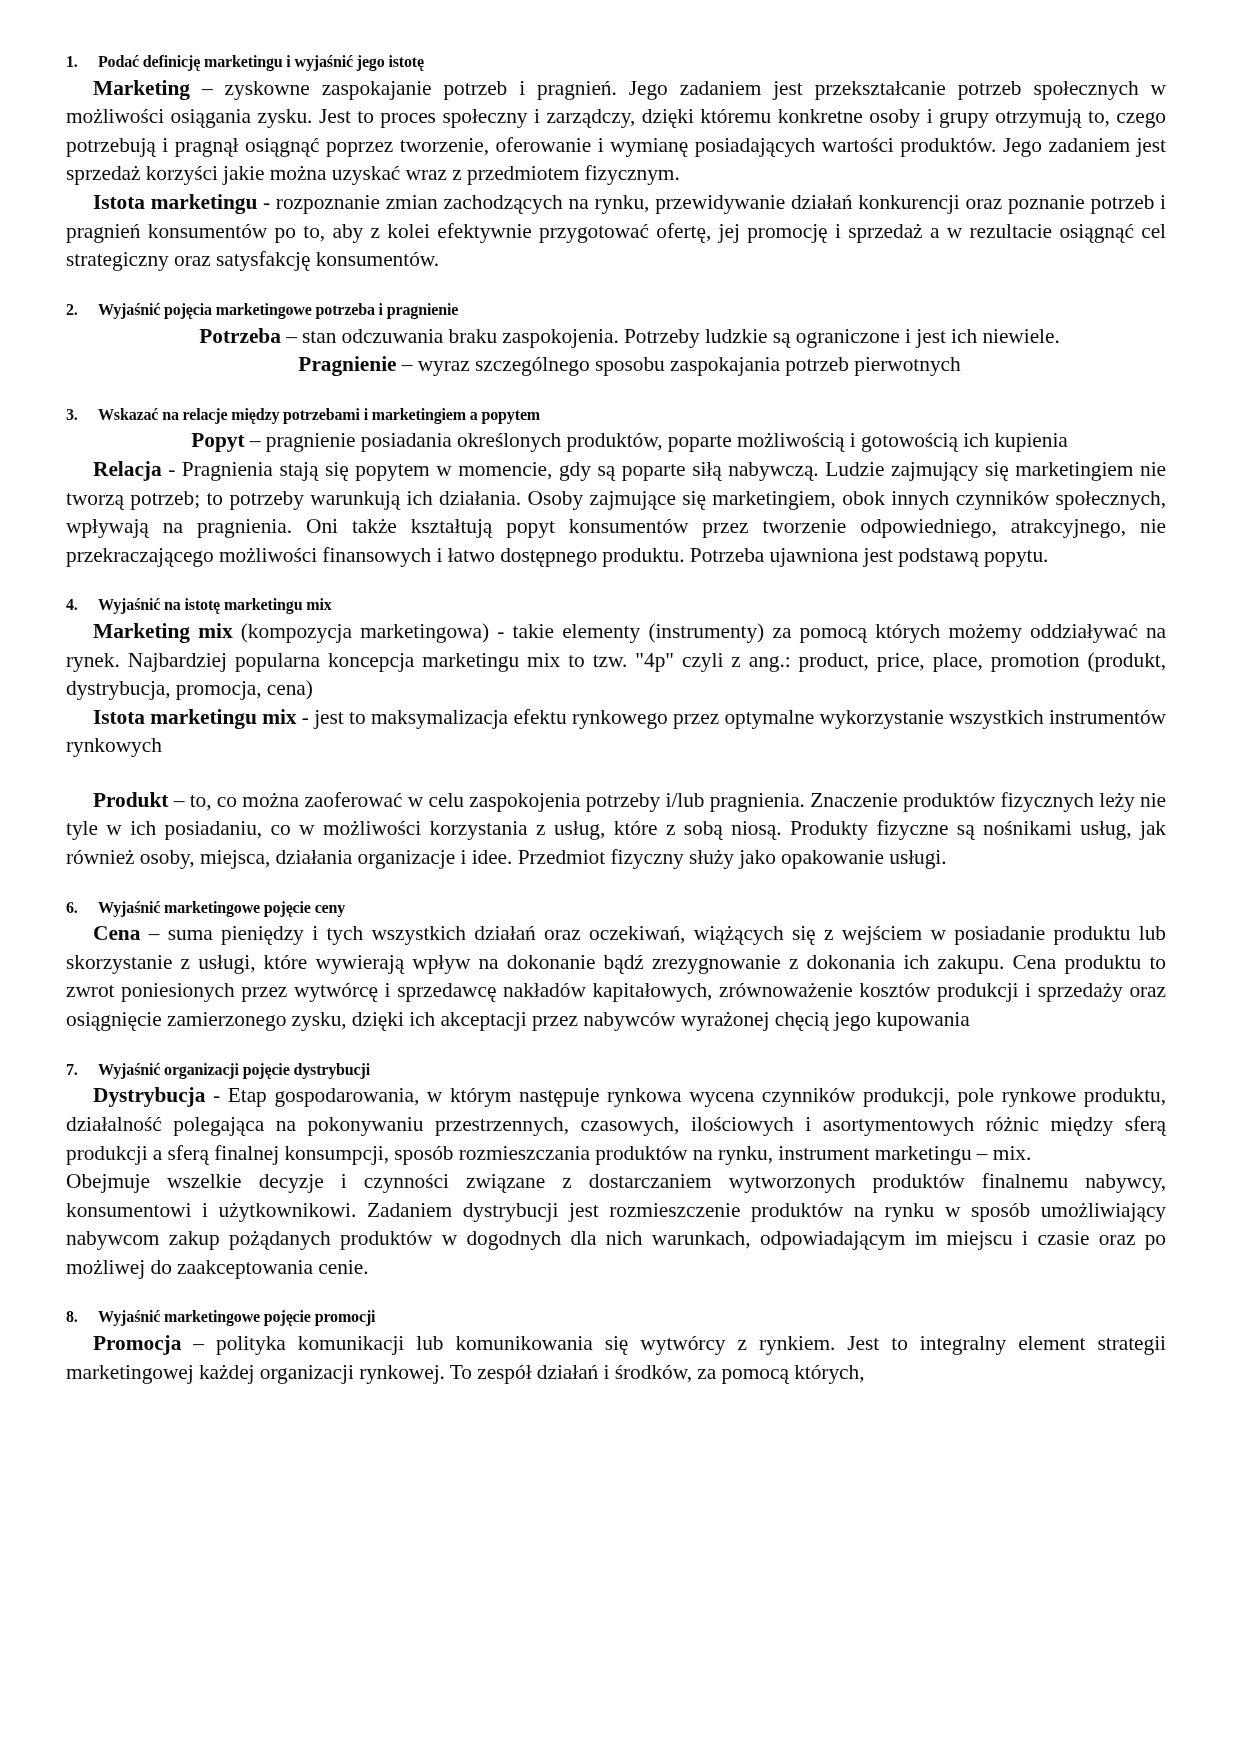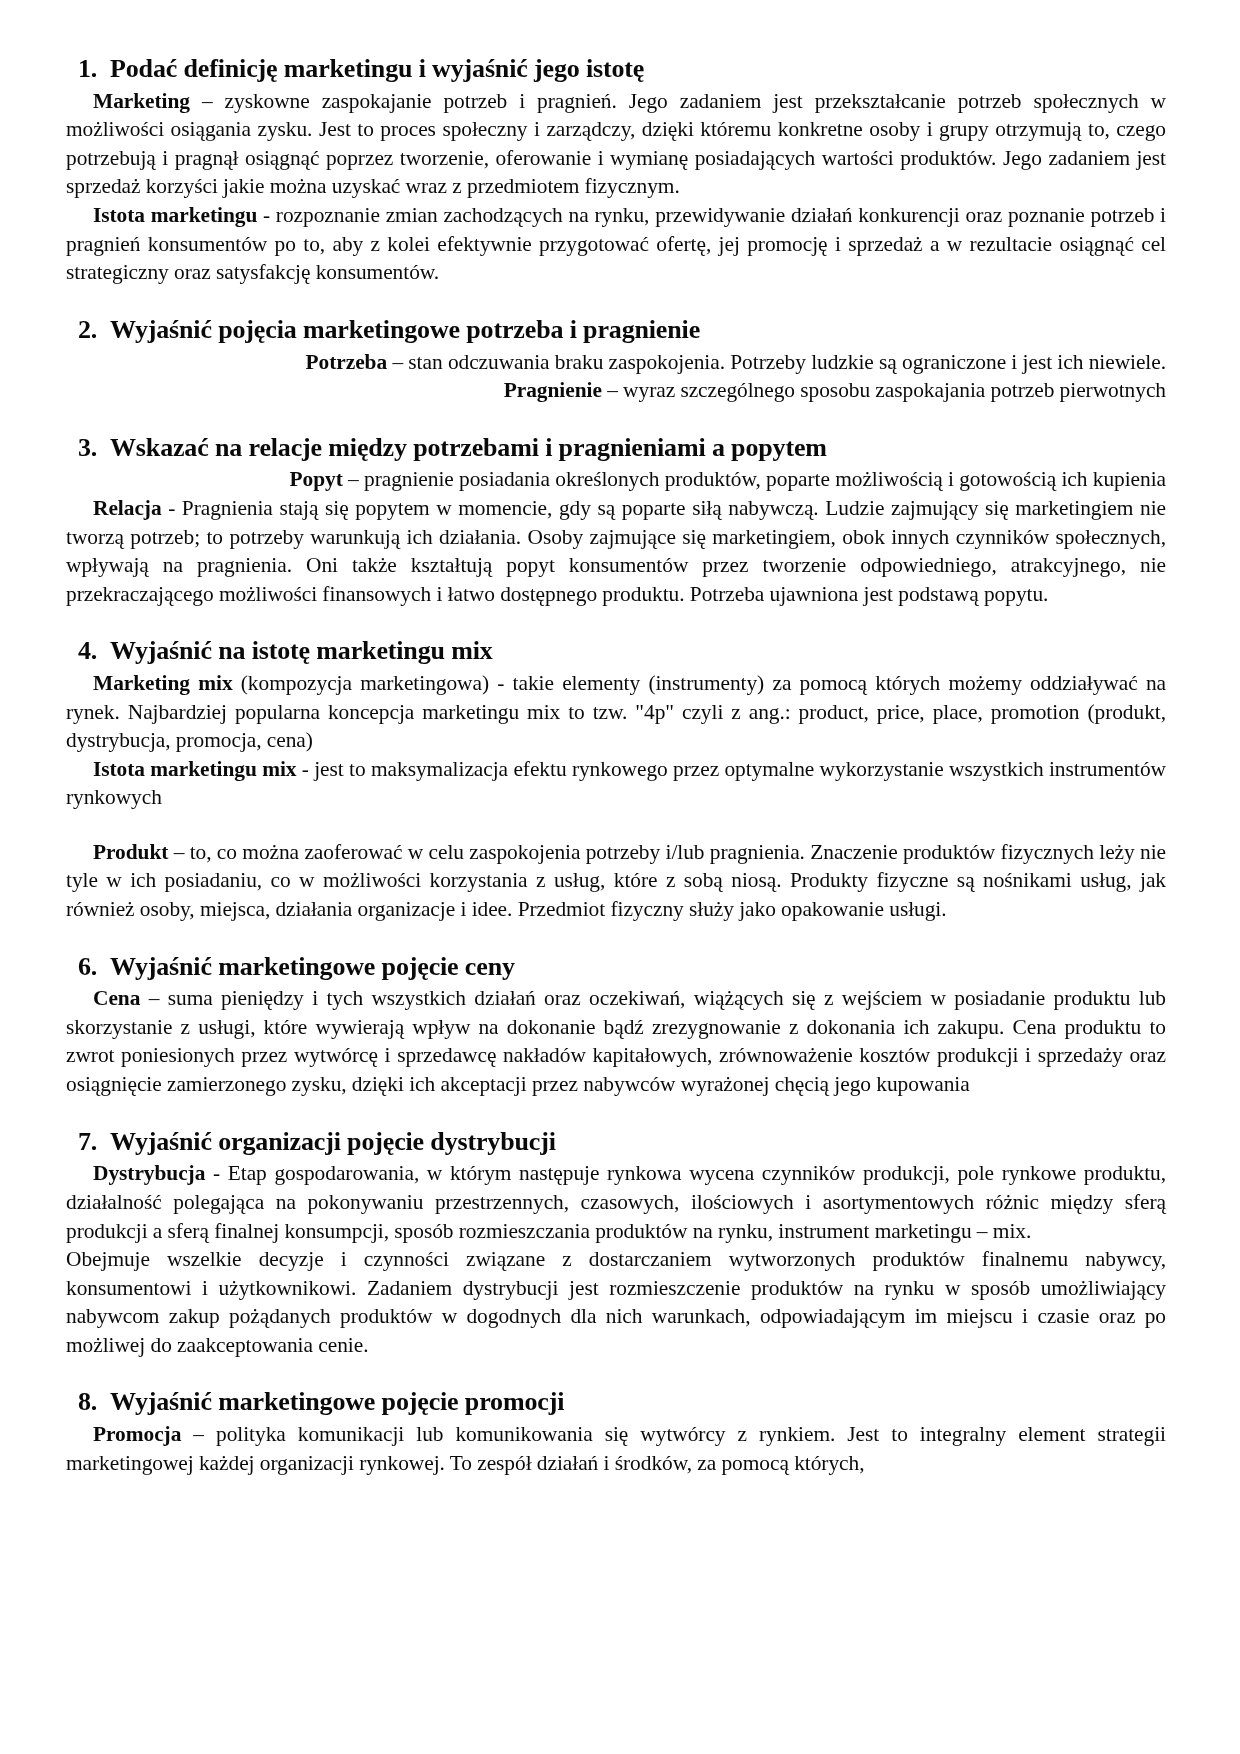--- a/index.html
+++ b/index.html
@@ -26,42 +26,42 @@
   .doc {
     font-size: 21.4px;
     line-height: 1.33;
   }
   .section {
     margin: 0 0 26px 0;
   }
   .section:last-child { margin-bottom: 0; }
 
   h2.heading {
-    font-size: 26px;
+    font-size: 16px;
     font-weight: bold;
-    margin: 0 0 1px 12px;
+    margin: 0 0 1px 0;
     padding: 0 0 0 32px;
     text-indent: -32px;
     letter-spacing: -0.15px;
     line-height: 1.3;
   }
   h2.heading .num {
     display: inline-block;
     width: 32px;
     text-indent: 0;
   }
   p.para {
     margin: 0;
     text-align: justify;
     text-justify: inter-word;
     letter-spacing: -0.05px;
     line-height: 1.335;
   }
   p.para.nojustify {
-    text-align: right;
+    text-align: center;
   }
   b, .lead {
     font-weight: bold;
     margin-left: 27px;
   }
 </style>
 </head>
 <body>
 
 <div class="page">
@@ -70,21 +70,21 @@
         <h2 class="heading"><span class="num">1.</span><span>Podać definicję marketingu i wyjaśnić jego istotę</span></h2>
         <p class="para"><b class="lead">Marketing</b><span> – zyskowne zaspokajanie potrzeb i pragnień. Jego zadaniem jest przekształcanie potrzeb społecznych w możliwości osiągania zysku. Jest to proces społeczny i zarządczy, dzięki któremu konkretne osoby i grupy otrzymują to, czego potrzebują i pragnął osiągnąć poprzez tworzenie, oferowanie i wymianę posiadających wartości produktów. Jego zadaniem jest sprzedaż korzyści jakie można uzyskać wraz z przedmiotem fizycznym.</span></p>
         <p class="para"><b class="lead">Istota marketingu</b><span> - rozpoznanie zmian zachodzących na rynku, przewidywanie działań konkurencji oraz poznanie potrzeb i pragnień konsumentów po to, aby z kolei efektywnie przygotować ofertę, jej promocję i sprzedaż a w rezultacie osiągnąć cel strategiczny oraz satysfakcję konsumentów.</span></p>
       </div>
       <div class="section">
         <h2 class="heading"><span class="num">2.</span><span>Wyjaśnić pojęcia marketingowe potrzeba i pragnienie</span></h2>
         <p class="para nojustify"><b class="lead">Potrzeba</b><span> – stan odczuwania braku zaspokojenia. Potrzeby ludzkie są ograniczone i jest ich niewiele.</span></p>
         <p class="para nojustify"><b class="lead">Pragnienie</b><span> – wyraz szczególnego sposobu zaspokajania potrzeb pierwotnych</span></p>
       </div>
       <div class="section">
-        <h2 class="heading"><span class="num">3.</span><span>Wskazać na relacje między potrzebami i pragnieniami a popytem</span></h2>
+        <h2 class="heading"><span class="num">3.</span><span>Wskazać na relacje między potrzebami i marketingiem a popytem</span></h2>
         <p class="para nojustify"><b class="lead">Popyt</b><span> – pragnienie posiadania określonych produktów, poparte możliwością i gotowością ich kupienia</span></p>
         <p class="para"><b class="lead">Relacja</b><span> - Pragnienia stają się popytem w momencie, gdy są poparte siłą nabywczą. Ludzie zajmujący się marketingiem nie tworzą potrzeb; to potrzeby warunkują ich działania. Osoby zajmujące się marketingiem, obok innych czynników społecznych, wpływają na pragnienia. Oni także kształtują popyt konsumentów przez tworzenie odpowiedniego, atrakcyjnego, nie przekraczającego możliwości finansowych i łatwo dostępnego produktu. Potrzeba ujawniona jest podstawą popytu.</span></p>
       </div>
       <div class="section">
         <h2 class="heading"><span class="num">4.</span><span>Wyjaśnić na istotę marketingu mix</span></h2>
         <p class="para"><b class="lead">Marketing mix</b><span> (kompozycja marketingowa) - takie elementy (instrumenty) za pomocą których możemy oddziaływać na rynek. Najbardziej popularna koncepcja marketingu mix to tzw. "4p" czyli z ang.: product, price, place, promotion (produkt, dystrybucja, promocja, cena)</span></p>
         <p class="para"><b class="lead">Istota marketingu mix</b><span> - jest to maksymalizacja efektu rynkowego przez optymalne wykorzystanie wszystkich instrumentów rynkowych</span></p>
       </div>
       <div class="section">
         <p class="para"><b class="lead">Produkt</b><span> – to, co można zaoferować w celu zaspokojenia potrzeby i/lub pragnienia. Znaczenie produktów fizycznych leży nie tyle w ich posiadaniu, co w możliwości korzystania z usług, które z sobą niosą. Produkty fizyczne są nośnikami usług, jak również osoby, miejsca, działania organizacje i idee. Przedmiot fizyczny służy jako opakowanie usługi.</span></p>

